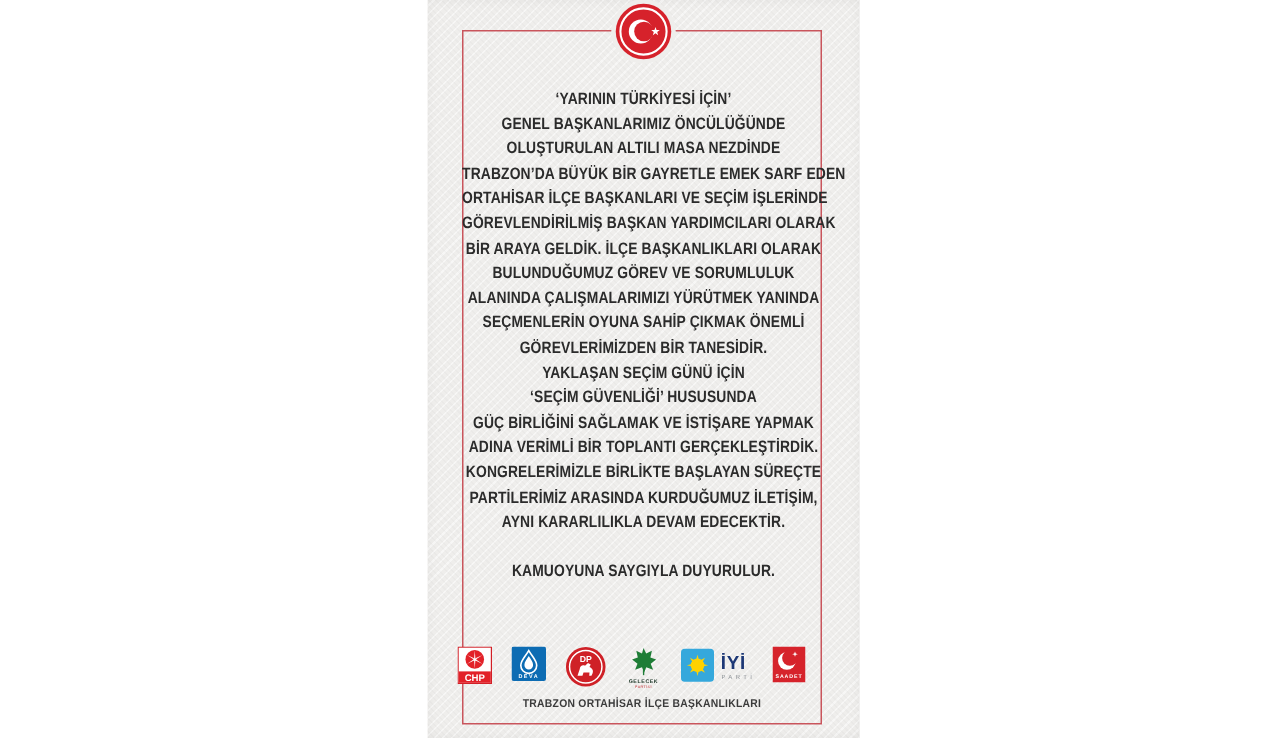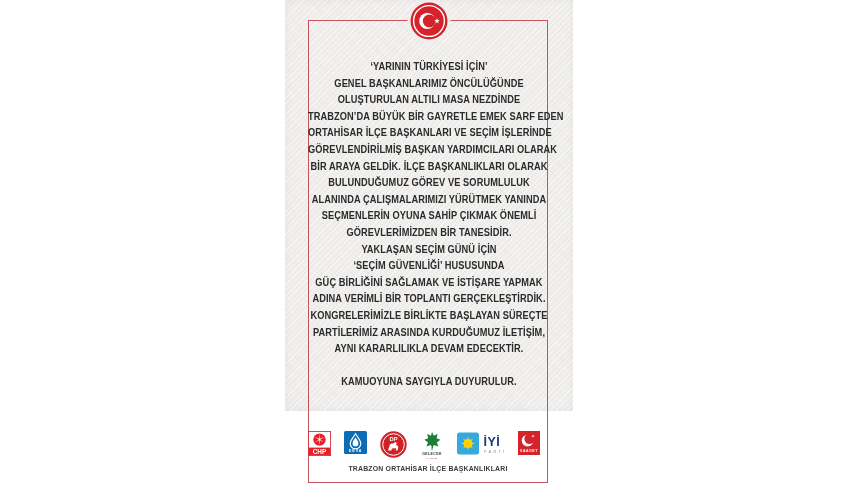--- a/index.html
+++ b/index.html
@@ -7,21 +7,21 @@
     width:857px;height:502px;
     background:#ffffff;
     font-family:"Liberation Sans",sans-serif;
     -webkit-font-smoothing:antialiased;
     overflow:hidden;
   }
   .page{position:relative;width:857px;height:502px;background:#ffffff;}
 
   
   .card{
-    position:absolute;left:285px;top:0;width:288px;height:411px;
+    position:absolute;left:285px;top:0;width:288px;height:492px;
     background:
       repeating-linear-gradient(45deg, rgba(120,120,125,0.035) 0 1px, transparent 1px 3px),
       repeating-linear-gradient(-45deg, rgba(255,255,255,0.5) 0 1px, transparent 1px 4px),
       #efeeec;
     box-shadow:inset 0 0 8px rgba(0,0,0,0.05);
   }
 
   .frame{
     position:absolute;left:23px;top:20px;width:240px;height:463px;
     border:1.5px solid #c9555c;
@@ -44,22 +44,22 @@
     color:#2b2b2b;
   }
   .statement .line{
     height:16.6px;line-height:16.6px;
     font-size:11px;font-weight:bold;
     white-space:nowrap;
     letter-spacing:0.1px;
   }
 
   .logos{
-    position:absolute;left:23px;top:431px;width:240px;
-    display:flex;justify-content:flex-start;align-items:flex-start;gap:13px;
+    position:absolute;left:12px;top:431px;width:240px;
+    display:flex;justify-content:flex-end;align-items:flex-start;gap:13px;
   }
   .logo{flex:0 0 auto;}
   .logo svg{display:block;font-family:"Liberation Sans",sans-serif;}
 
   .footer{
     position:absolute;left:23px;top:464px;width:240px;
     text-align:center;
     font-size:7.5px;font-weight:700;color:#3b3b3b;
     letter-spacing:0.2px;
     transform:scaleX(0.92);

